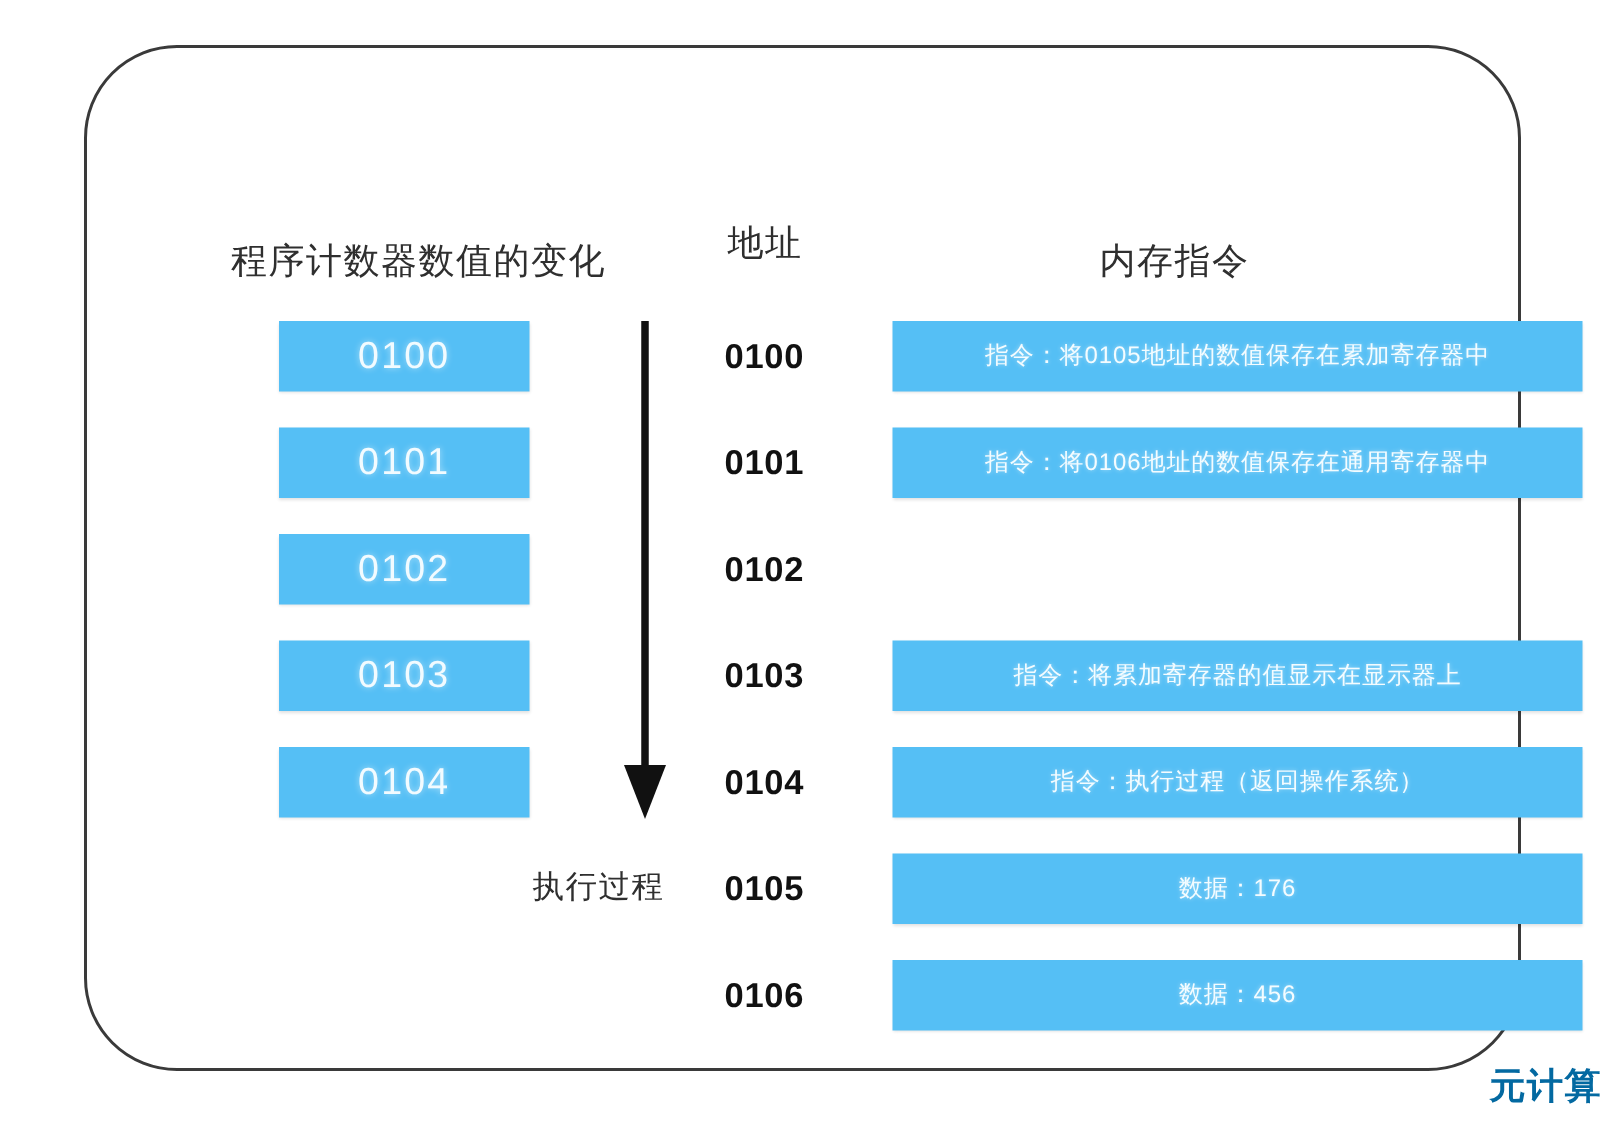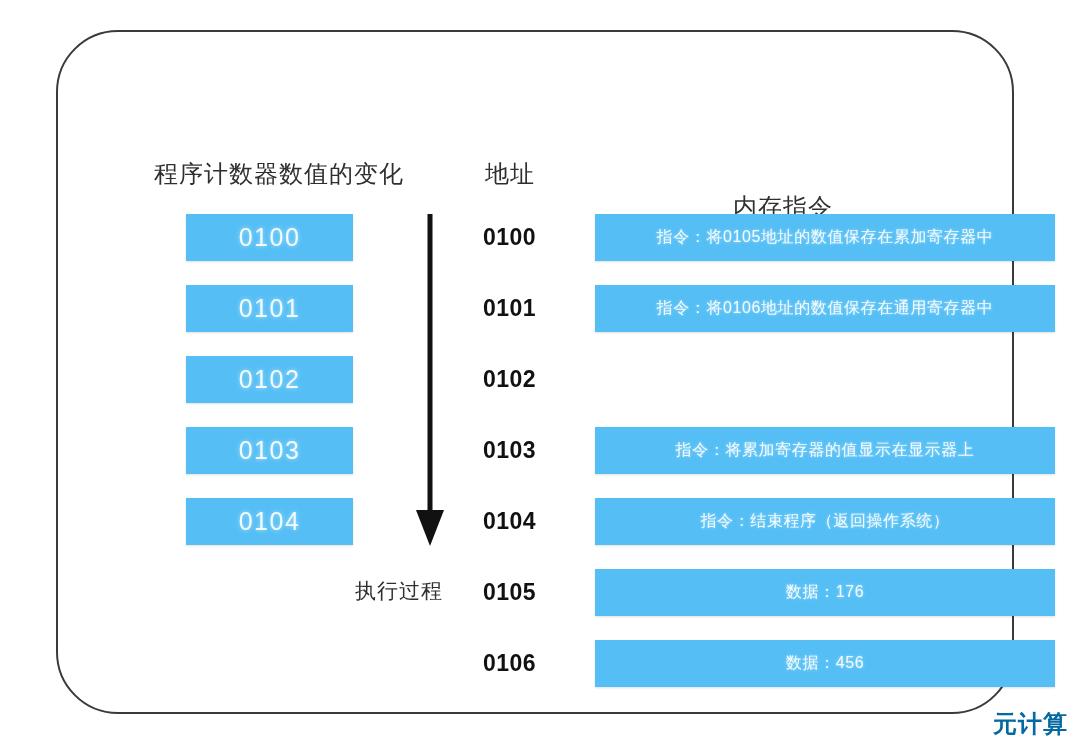--- a/index.html
+++ b/index.html
@@ -32,22 +32,22 @@
   
   .col-heading {
     position: absolute;
     font-size: 24px;
     color: #2f2f2f;
     font-weight: 400;
     letter-spacing: 1px;
     white-space: nowrap;
   }
   #heading-pc      { left: 96px;  top: 126px; }
-  #heading-address { left: 427px; top: 126px; }
-  #heading-memory  { left: 675px; top: 126px; margin-top: 33px; }
+  #heading-address { left: 427px; top: 114px; }
+  #heading-memory  { left: 675px; top: 126px; }
 
   
   #pc-column {
     position: absolute;
     left: 128px;
     top: 182px;
     width: 167px;
   }
   .pc-box {
     width: 167px;
@@ -190,21 +190,21 @@
       </div>
       <div class="memory-row">
         <div class="memory-address">0103</div>
         <div class="memory-cell">
           <span class="memory-cell-text">指令：将累加寄存器的值显示在显示器上</span>
         </div>
       </div>
       <div class="memory-row">
         <div class="memory-address">0104</div>
         <div class="memory-cell">
-          <span class="memory-cell-text">指令：结束程序（返回操作系统）</span>
+          <span class="memory-cell-text">指令：执行过程（返回操作系统）</span>
         </div>
       </div>
       <div class="memory-row">
         <div class="memory-address">0105</div>
         <div class="memory-cell">
           <span class="memory-cell-text">数据：176</span>
         </div>
       </div>
       <div class="memory-row">
         <div class="memory-address">0106</div>

